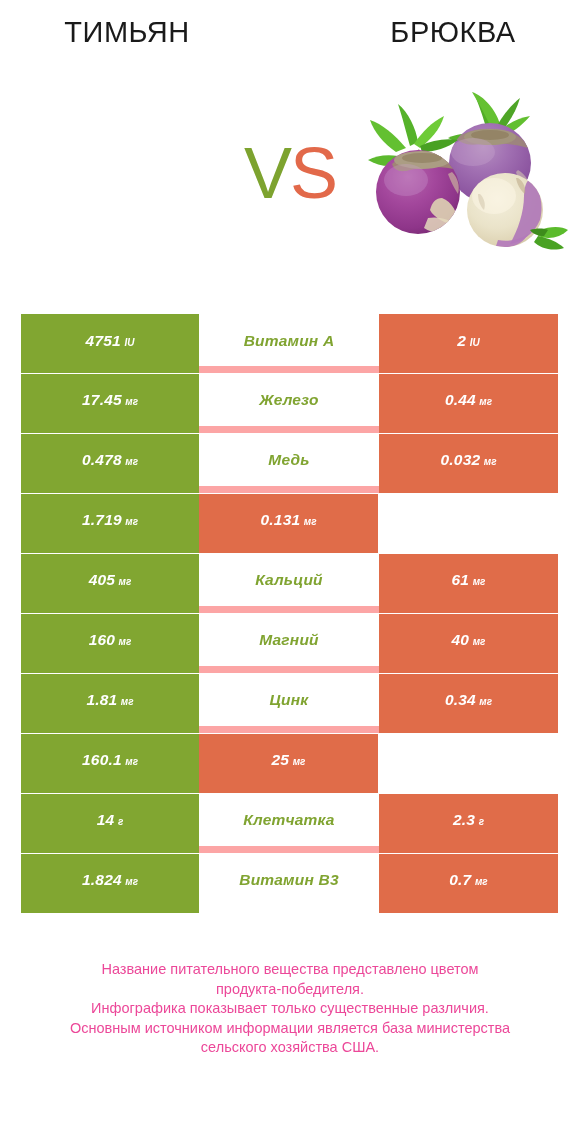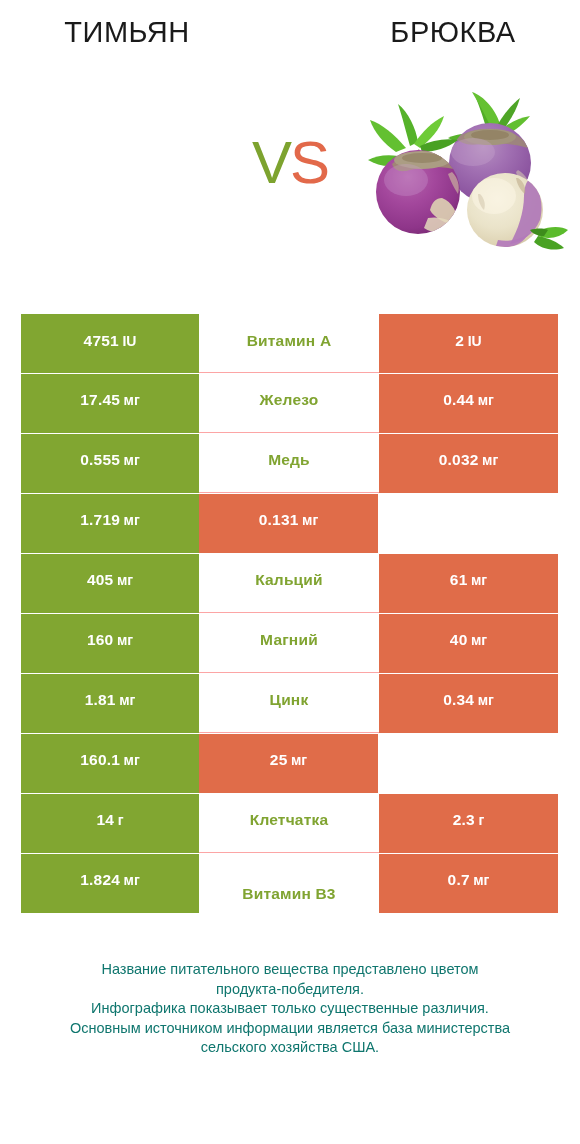--- a/index.html
+++ b/index.html
@@ -9,41 +9,41 @@
   
   .titles{position:absolute;top:0;left:0;width:580px;height:62px;}
   .title{position:absolute;top:17px;font-size:29px;font-weight:400;color:#1a1a1a;letter-spacing:.5px;text-align:center;line-height:30px;}
   .title-left{left:0;width:254px;}
   .title-right{left:326px;width:254px;}
 
   
   .hero{position:absolute;top:62px;left:0;width:580px;height:230px;}
   .img-left{position:absolute;left:30px;top:40px;width:200px;height:150px;}
   .img-right{position:absolute;left:368px;top:28px;width:200px;height:175px;}
-  .vs{position:absolute;left:232px;top:56px;width:116px;height:90px;font-size:60px;line-height:90px;font-weight:400;text-align:center;letter-spacing:-2px;}
+  .vs{position:absolute;left:232px;top:66px;width:116px;height:90px;font-size:72px;line-height:90px;font-weight:400;text-align:center;letter-spacing:-2px;}
   .vs .v{color:#7da32f;}
   .vs .s{color:#e2694a;}
 
   
   .table{position:absolute;left:21px;top:314px;width:537px;}
-  .row{position:relative;height:58.8px;margin-bottom:1.2px;display:flex;}
+  .row{position:relative;height:58.8px;margin-bottom:1.2px;display:flex;font-style:italic;}
   .row:last-child{margin-bottom:0;}
   .cell{display:flex;align-items:baseline;justify-content:center;height:100%;box-sizing:border-box;padding-top:20.5px;}
   .c-left{width:178px;}
-  .c-mid{width:180px;border-bottom:1px solid #fca5a5;background:#fff;}
-  .row:last-child .c-mid{border-bottom:none;align-items:center;}
+  .c-mid{width:180px;border-bottom:7px solid #fca5a5;background:#fff;}
+  .row:last-child .c-mid{border-bottom:none;}
   .c-right{width:179px;}
   .win-green{background:#81a631;color:#fff;}
   .win-orange{background:#e06c49;color:#fff;}
   .num{font-size:15.5px;font-weight:700;letter-spacing:.2px;line-height:11px;}
-  .unit{font-size:14px;font-weight:700;margin-left:3.5px;line-height:11px;}
+  .unit{font-size:10px;font-weight:700;margin-left:3.5px;line-height:11px;}
   .label{font-size:15.5px;font-weight:700;color:#80a431;letter-spacing:.2px;line-height:11px;}
 
   
-  .footer{position:absolute;left:0;top:960px;width:580px;text-align:center;font-size:14.5px;line-height:19.5px;color:#0f766e;}
+  .footer{position:absolute;left:0;top:960px;width:580px;text-align:center;font-size:14.5px;line-height:19.5px;color:#ec4899;}
 </style>
 </head>
 <body>
 
 <div class="page">
 
   <div class="titles">
     <div class="title title-left">ТИМЬЯН</div>
     <div class="title title-right">БРЮКВА</div>
   </div>
@@ -177,21 +177,21 @@
         <div class="cell c-mid">
           <span class="label">Железо</span>
         </div>
         <div class="cell c-right win-orange">
           <span class="num">0.44</span>
           <span class="unit">мг</span>
         </div>
       </div>
       <div class="row">
         <div class="cell c-left win-green">
-          <span class="num">0.555</span>
+          <span class="num">0.478</span>
           <span class="unit">мг</span>
         </div>
         <div class="cell c-mid">
           <span class="label">Медь</span>
         </div>
         <div class="cell c-right win-orange">
           <span class="num">0.032</span>
           <span class="unit">мг</span>
         </div>
       </div>

